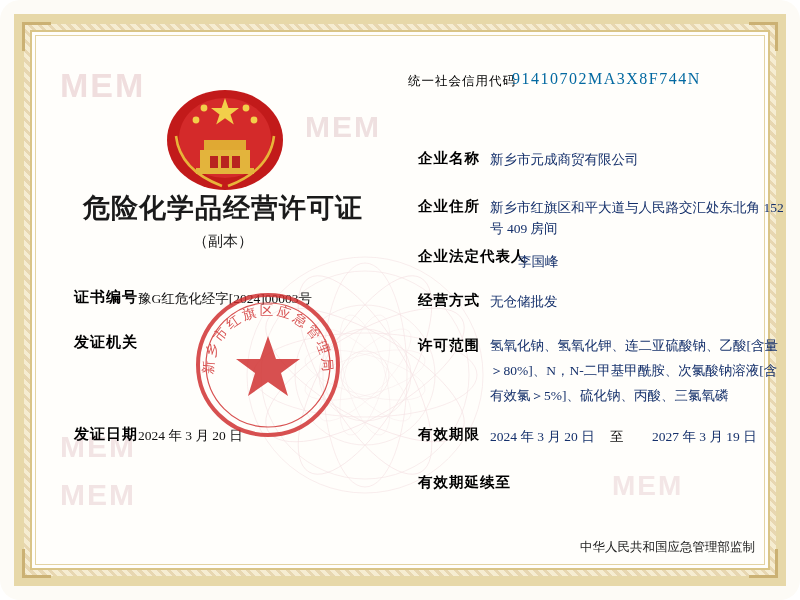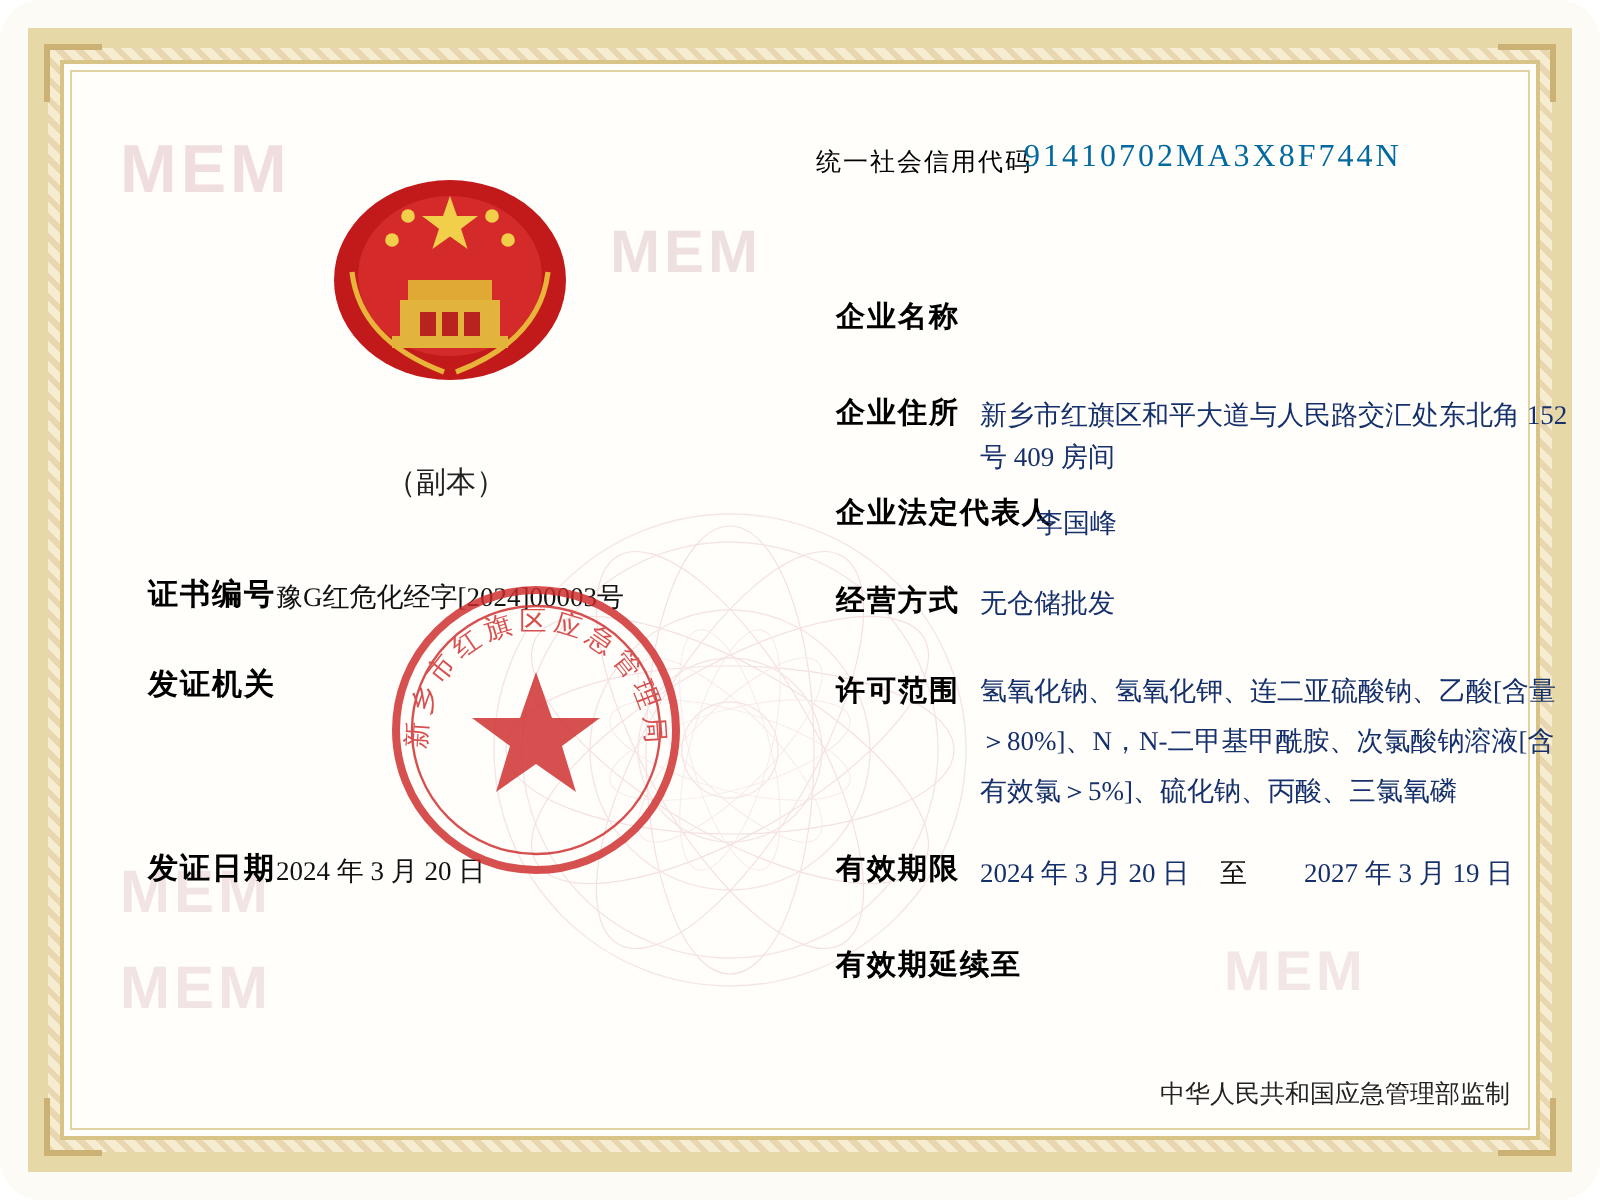--- a/index.html
+++ b/index.html
@@ -214,20 +214,21 @@
     <rect x="61" y="78" width="8" height="12" fill="#b8231f"></rect>
     <rect x="72" y="78" width="8" height="12" fill="#b8231f"></rect>
 
     <polygon points="65,20 68.5,30 79,30 70.5,36.4 73.8,46.5 65,40.2 56.2,46.5 59.5,36.4 51,30 61.5,30" fill="#f2cf4a"></polygon>
     <circle cx="44" cy="30" r="3.4" fill="#f2cf4a"></circle>
     <circle cx="36" cy="42" r="3.4" fill="#f2cf4a"></circle>
     <circle cx="86" cy="30" r="3.4" fill="#f2cf4a"></circle>
     <circle cx="94" cy="42" r="3.4" fill="#f2cf4a"></circle>
   </svg>
 
+  <div class="title">危险化学品经营许可证</div>
   <div class="subtitle">（副本）</div>
 
   <div class="llabel" style="left:58px; top:288px;">证书编号</div>
   <div class="lvalue dark" style="left:138px; top:290px;">豫G红危化经字[2024]00003号</div>
 
   <div class="llabel" style="left:58px; top:333px;">发证机关</div>
   <div class="lvalue" style="left:138px; top:335px;"></div>
 
   <div class="llabel" style="left:58px; top:425px;font-family:Liberation Mono, monospace;">发证日期</div>
   <div class="lvalue dark" style="left:138px; top:427px;">2024 年 3 月 20 日</div>
@@ -239,20 +240,21 @@
     <path id="sealArcTop" d="M 20 80 A 55 55 0 0 1 130 80" fill="none"></path>
     <text font-size="13.5" fill="#cf2b2b" font-family="'Liberation Serif',serif" letter-spacing="3">
       <textPath href="#sealArcTop" startOffset="50%" text-anchor="middle">新乡市红旗区应急管理局</textPath>
     </text>
   </svg>
 
   <div class="rlabel" style="left:408px; top:73px; font-size:12.5px; font-weight:normal;">统一社会信用代码</div>
   <div class="code-val" style="left:512px; top:70px;">91410702MA3X8F744N</div>
 
   <div class="rlabel" style="left:418px; top:149px;">企业名称</div>
+  <div class="rvalue" style="left:490px; top:151px;">新乡市元成商贸有限公司</div>
 
   <div class="rlabel" style="left:418px; top:197px;">企业住所</div>
   <div class="rvalue wrap" style="left:490px; top:197px;">新乡市红旗区和平大道与人民路交汇处东北角 152 号 409 房间</div>
 
   <div class="rlabel" style="left:418px; top:247px;">企业法定代表人</div>
   <div class="rvalue" style="left:518px; top:253px;">李国峰</div>
 
   <div class="rlabel" style="left:418px; top:291px;">经营方式</div>
   <div class="rvalue" style="left:490px; top:293px;">无仓储批发</div>
 

